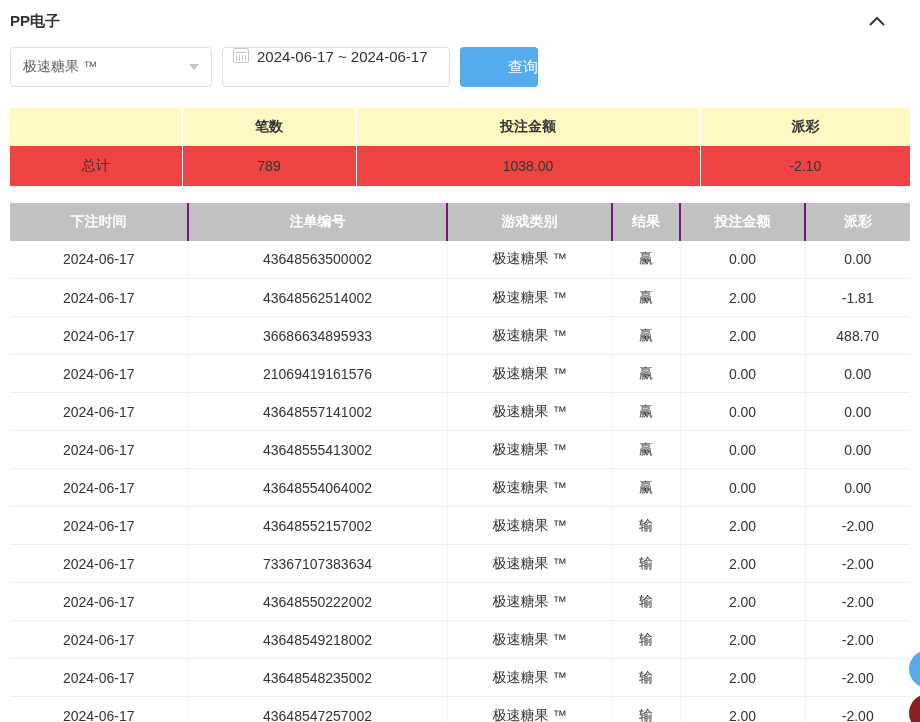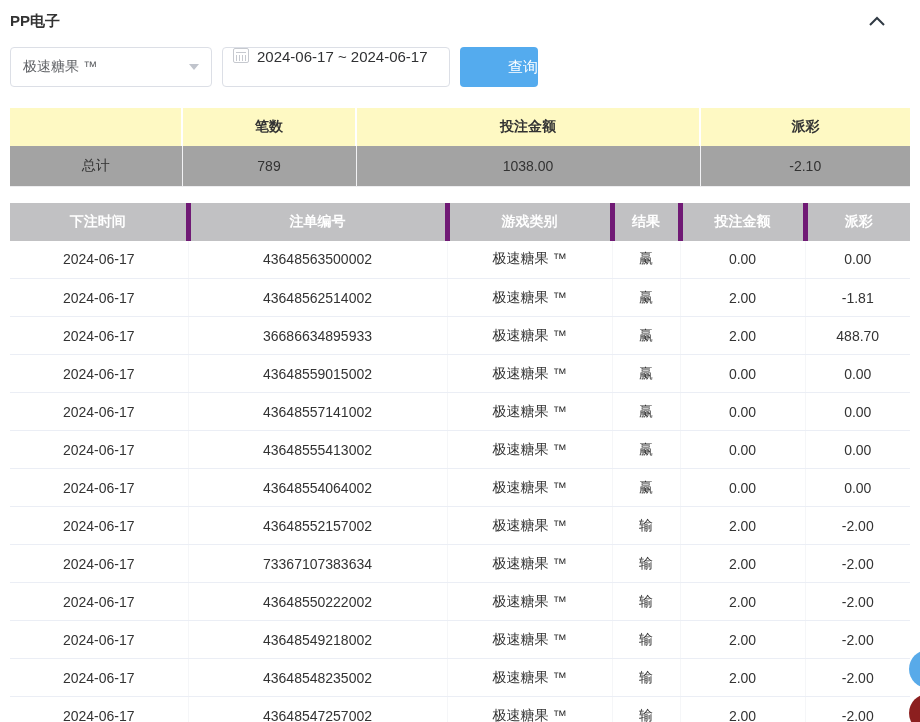--- a/index.html
+++ b/index.html
@@ -46,27 +46,27 @@
   .query-btn { margin-left:10px; width:78px; height:40px; border:none; border-radius:4px;
     background:#54abee; color:#fff; font-size:15px; cursor:pointer;
     font-family:inherit;text-align:right; }
 
   
   table { border-collapse:collapse; table-layout:fixed; width:900px; }
   .summary-wrap { margin:21px 10px 0 10px; }
   .summary th { background:#fef9c3; height:38px; font-size:14px; font-weight:bold;
     color:#333; border-right:2px solid #fff; }
   .summary th:last-child { border-right:none; }
-  .summary td { background:#a3a3a3; height:40px; font-size:14px; color:#333; text-align:center;
+  .summary td { background:#ef4444; height:40px; font-size:14px; color:#333; text-align:center;
     border-right:1px solid #f2f2f4; border-bottom:1px solid #eeeef0; }
   .summary td:last-child { border-right:none; }
 
   .main-wrap { margin:16px 10px 0 10px; }
   .main th { background:#c1c1c3; height:38px; color:#fff; font-size:14px; font-weight:bold;
-    border-right:5px solid #701a75; }
+    border-right:2px solid #701a75; }
   .main th:last-child { border-right:none; }
   .main td { height:38px; background:#fff; text-align:center; font-size:14px; color:#333;
     border-bottom:1px solid #ebeef5; border-right:1px solid #f5f6f8; }
   .main td:last-child { border-right:none; }
   .neg { color:#f56c6c; }
 
   
   .float-btn { position:absolute; width:38px; height:38px; border-radius:50%; cursor:pointer; }
   .float-btn.blue { left:909px; top:650px; background:#58aae9; }
   .float-btn.red  { left:909px; top:694px; background:#8c1f1f; }
@@ -170,21 +170,21 @@
             <td>2024-06-17</td>
             <td>36686634895933</td>
             <td>极速糖果 ™</td>
             <td>赢</td>
             <td>2.00</td>
             <td>488.70</td>
           </tr>
 
           <tr>
             <td>2024-06-17</td>
-            <td>43648559015002</td>
+            <td>21069419161576</td>
             <td>极速糖果 ™</td>
             <td>赢</td>
             <td>0.00</td>
             <td>0.00</td>
           </tr>
 
           <tr>
             <td>2024-06-17</td>
             <td>43648557141002</td>
             <td>极速糖果 ™</td>

